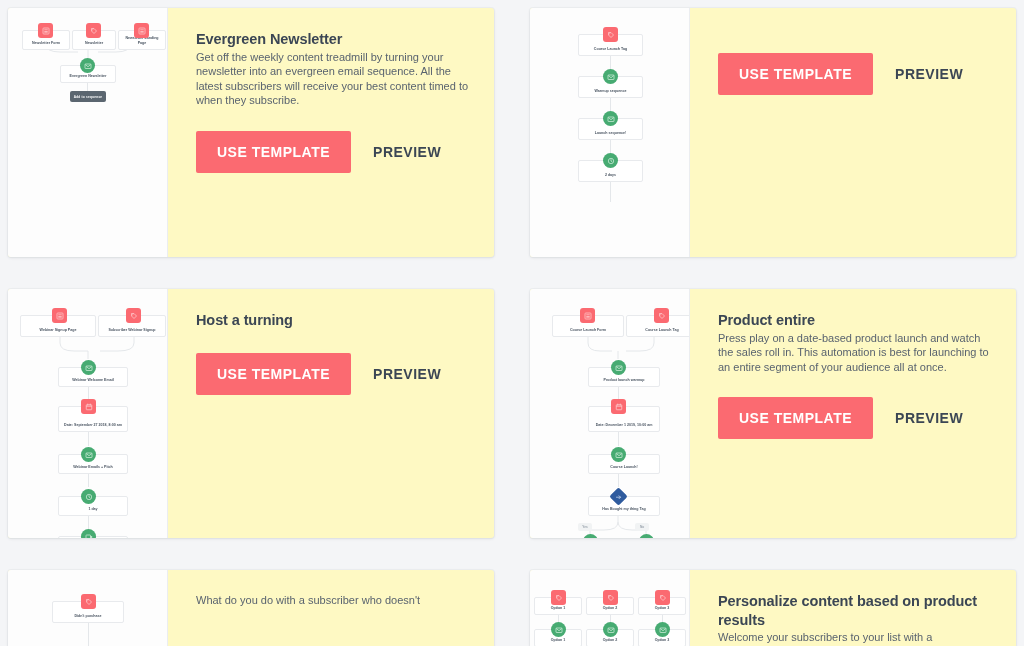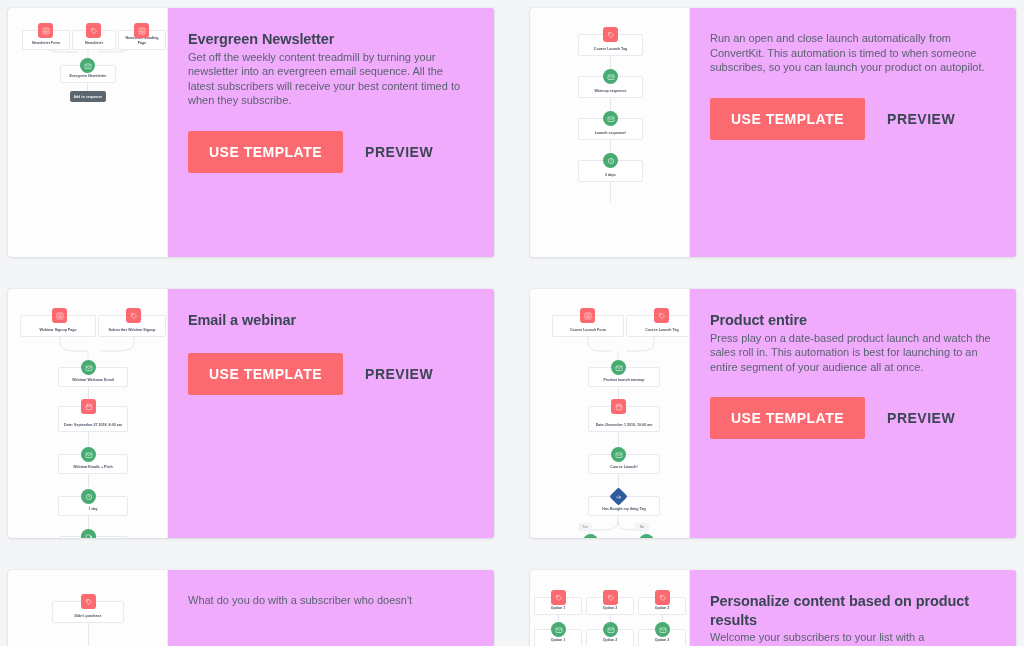--- a/index.html
+++ b/index.html
@@ -10,25 +10,26 @@
     overflow: hidden;
   }
   .grid {
     display: grid;
     grid-template-columns: 1fr 1fr;
     gap: 32px 36px;
     padding: 8px 8px 0 8px;
   }
   .card {
     display: flex;
-    background: #f0abfc;
+    background: #fef9c3;
     border-radius: 3px;
     box-shadow: 0 1px 3px rgba(40,50,65,.10), 0 0 0 1px rgba(40,50,65,.03);
     overflow: hidden;
     height: 249px;
+    gap: 8px;
   }
   .card.row3 { height: 78px; }
   .preview {
     width: 160px;
     flex: 0 0 160px;
     background: #fdfdfd;
     border-right: 1px solid #ebedf0;
     position: relative;
     overflow: hidden;
   }
@@ -262,21 +263,20 @@
         </div>
         <div class="ico circ" style="left:73px;top:145px">
           <svg viewBox="0 0 16 16">
               <circle cx="8" cy="8" r="5.4" fill="none" stroke="#d7f0e1" stroke-width="1.4"></circle>
               <path d="M8 5.2V8l2 1.4" fill="none" stroke="#d7f0e1" stroke-width="1.4" stroke-linecap="round"></path>
             </svg>
         </div>
       </div>
     </div>
     <div class="content">
-      <div class="card-desc">Run an open and close launch automatically from ConvertKit. This automation is timed to when someone subscribes, so you can launch your product on autopilot.</div>
       <div class="actions">
         <button class="btn-use">USE TEMPLATE</button>
         <button class="btn-preview">PREVIEW</button>
       </div>
     </div>
   </div>
 
   <div class="card">
     <div class="preview">
       <div class="flow">
@@ -357,21 +357,21 @@
         </div>
         <div class="ico circ" style="left:73px;top:240px">
           <svg viewBox="0 0 16 16">
               <rect x="2" y="4" width="9" height="8" rx="1" fill="none" stroke="#d7f0e1" stroke-width="1.4"></rect>
               <path d="M11 8h3M12.4 6.4L14 8l-1.6 1.6" fill="none" stroke="#d7f0e1" stroke-width="1.4" stroke-linecap="round"></path>
             </svg>
         </div>
       </div>
     </div>
     <div class="content">
-      <div class="card-title">Email a webinar</div>
+      <div class="card-title">Host a turning</div>
       <div class="actions">
         <button class="btn-use">USE TEMPLATE</button>
         <button class="btn-preview">PREVIEW</button>
       </div>
     </div>
   </div>
 
   <div class="card">
     <div class="preview">
       <div class="flow">

